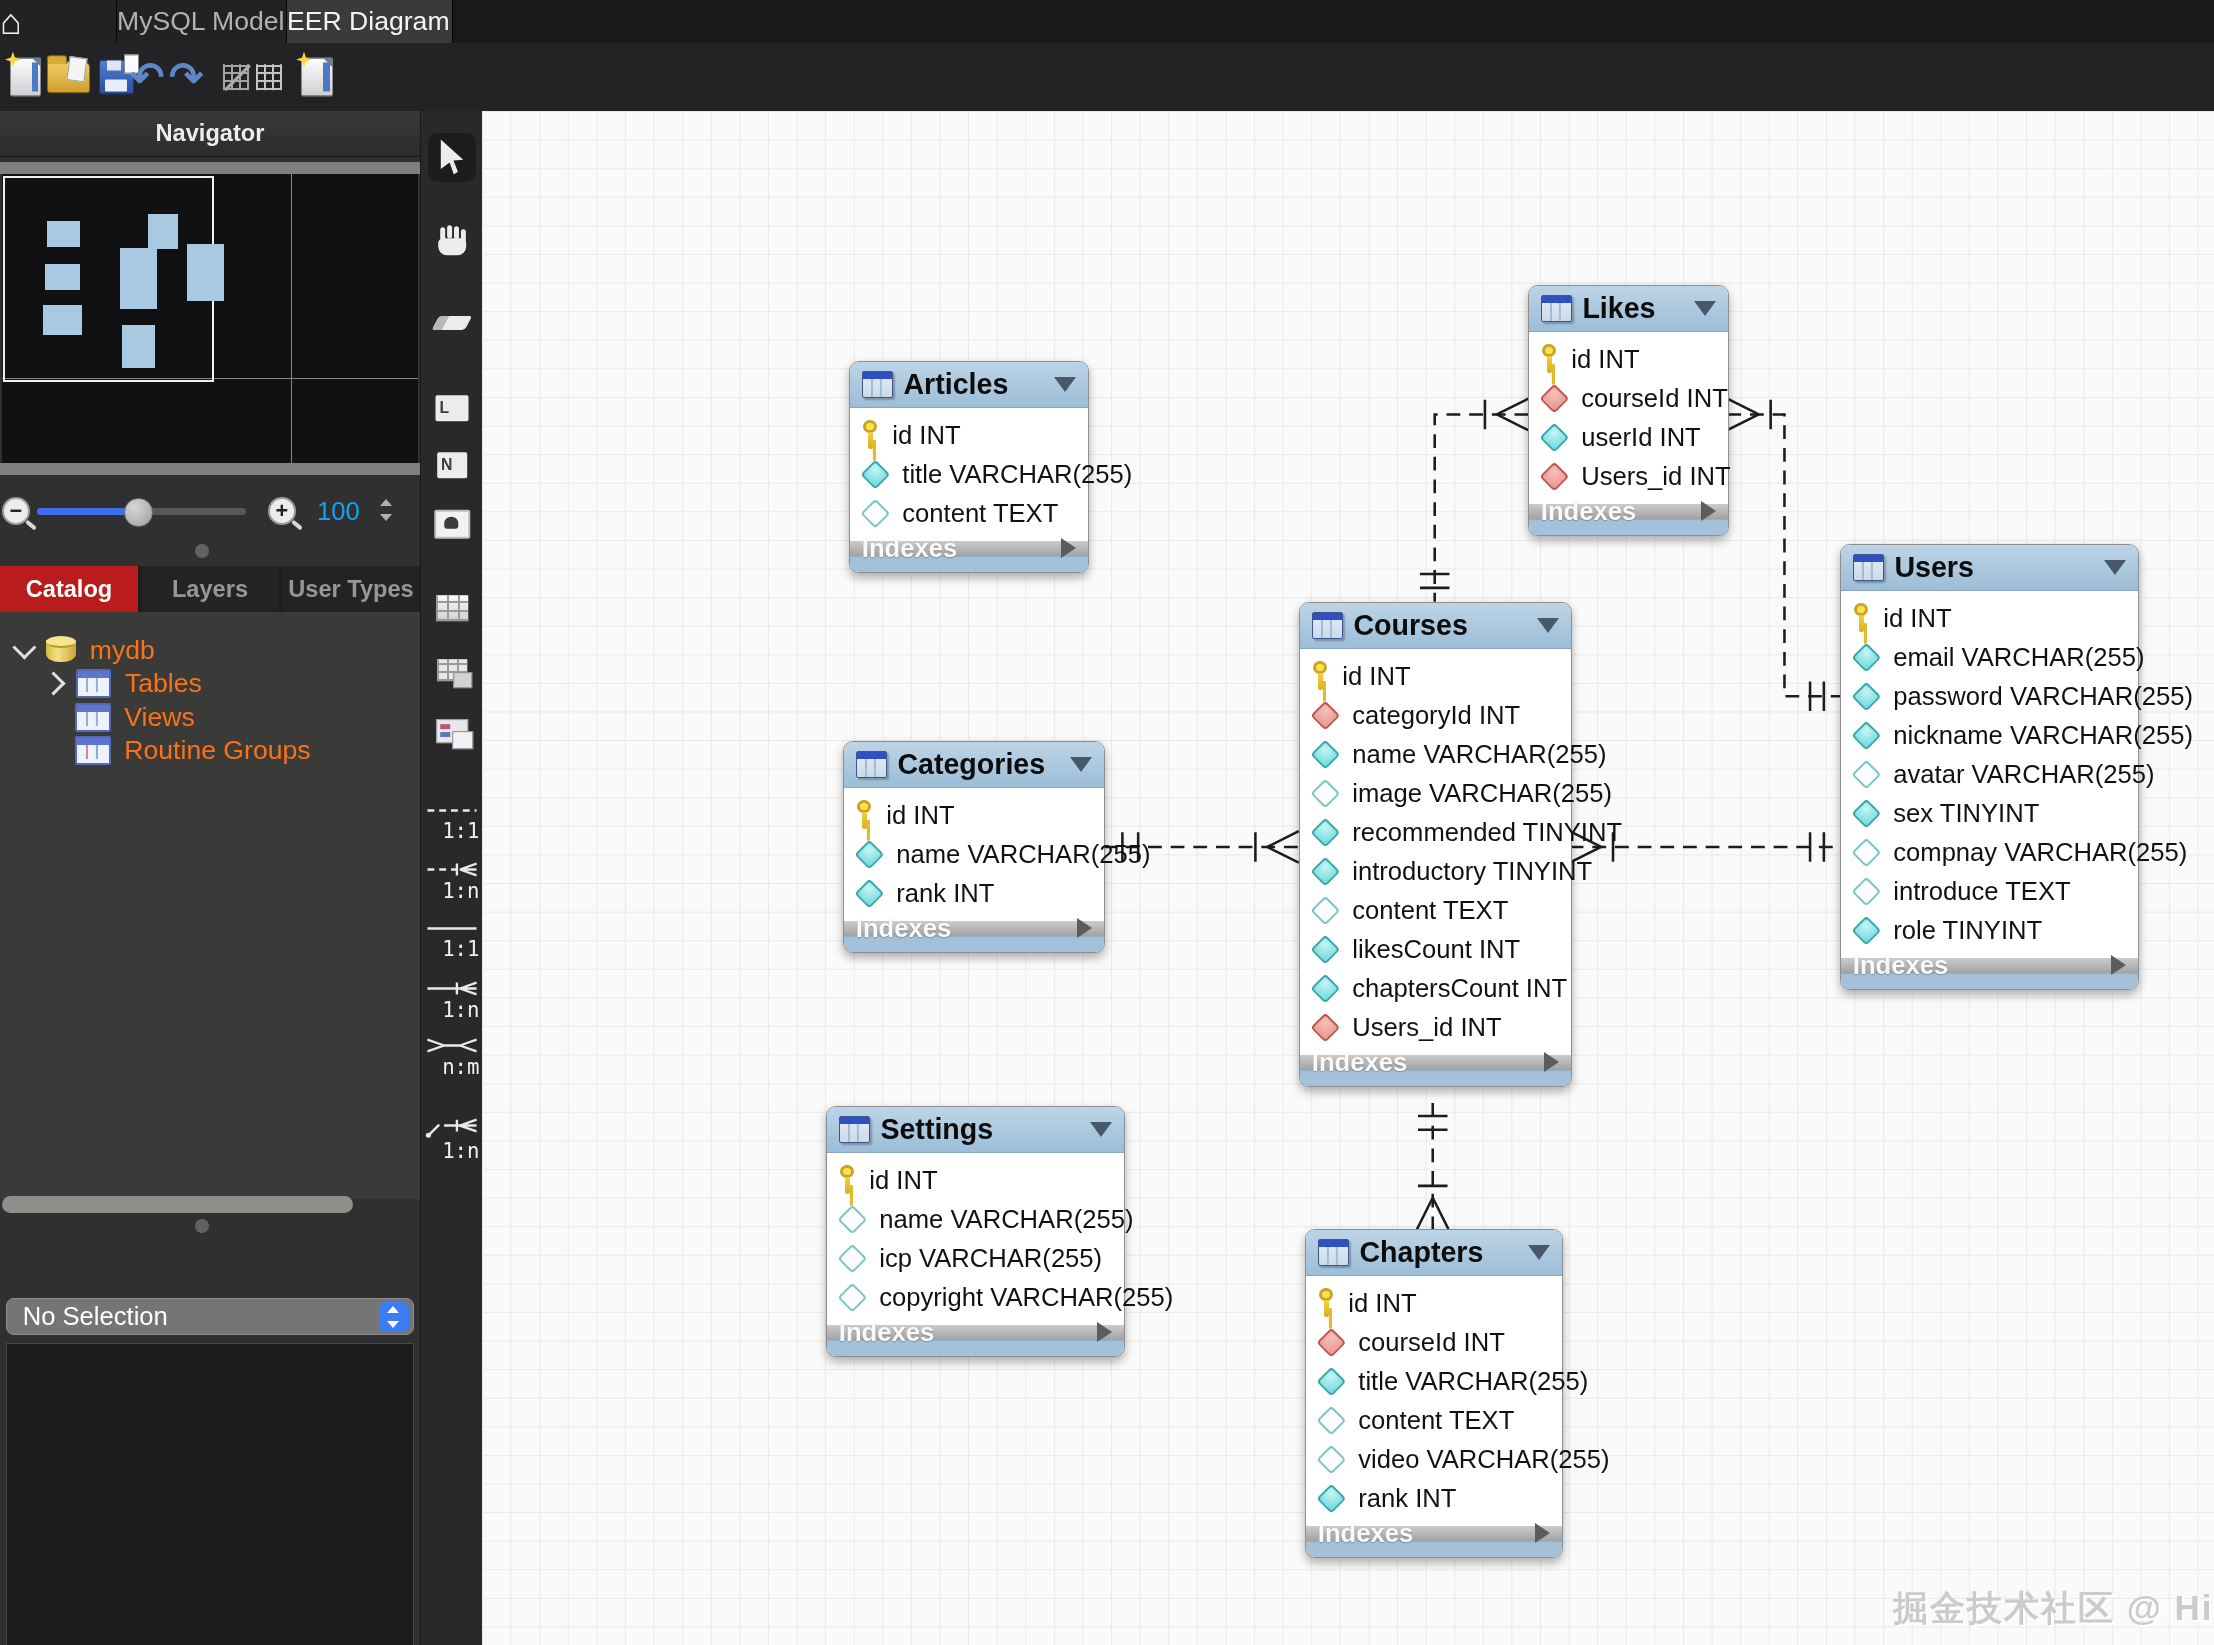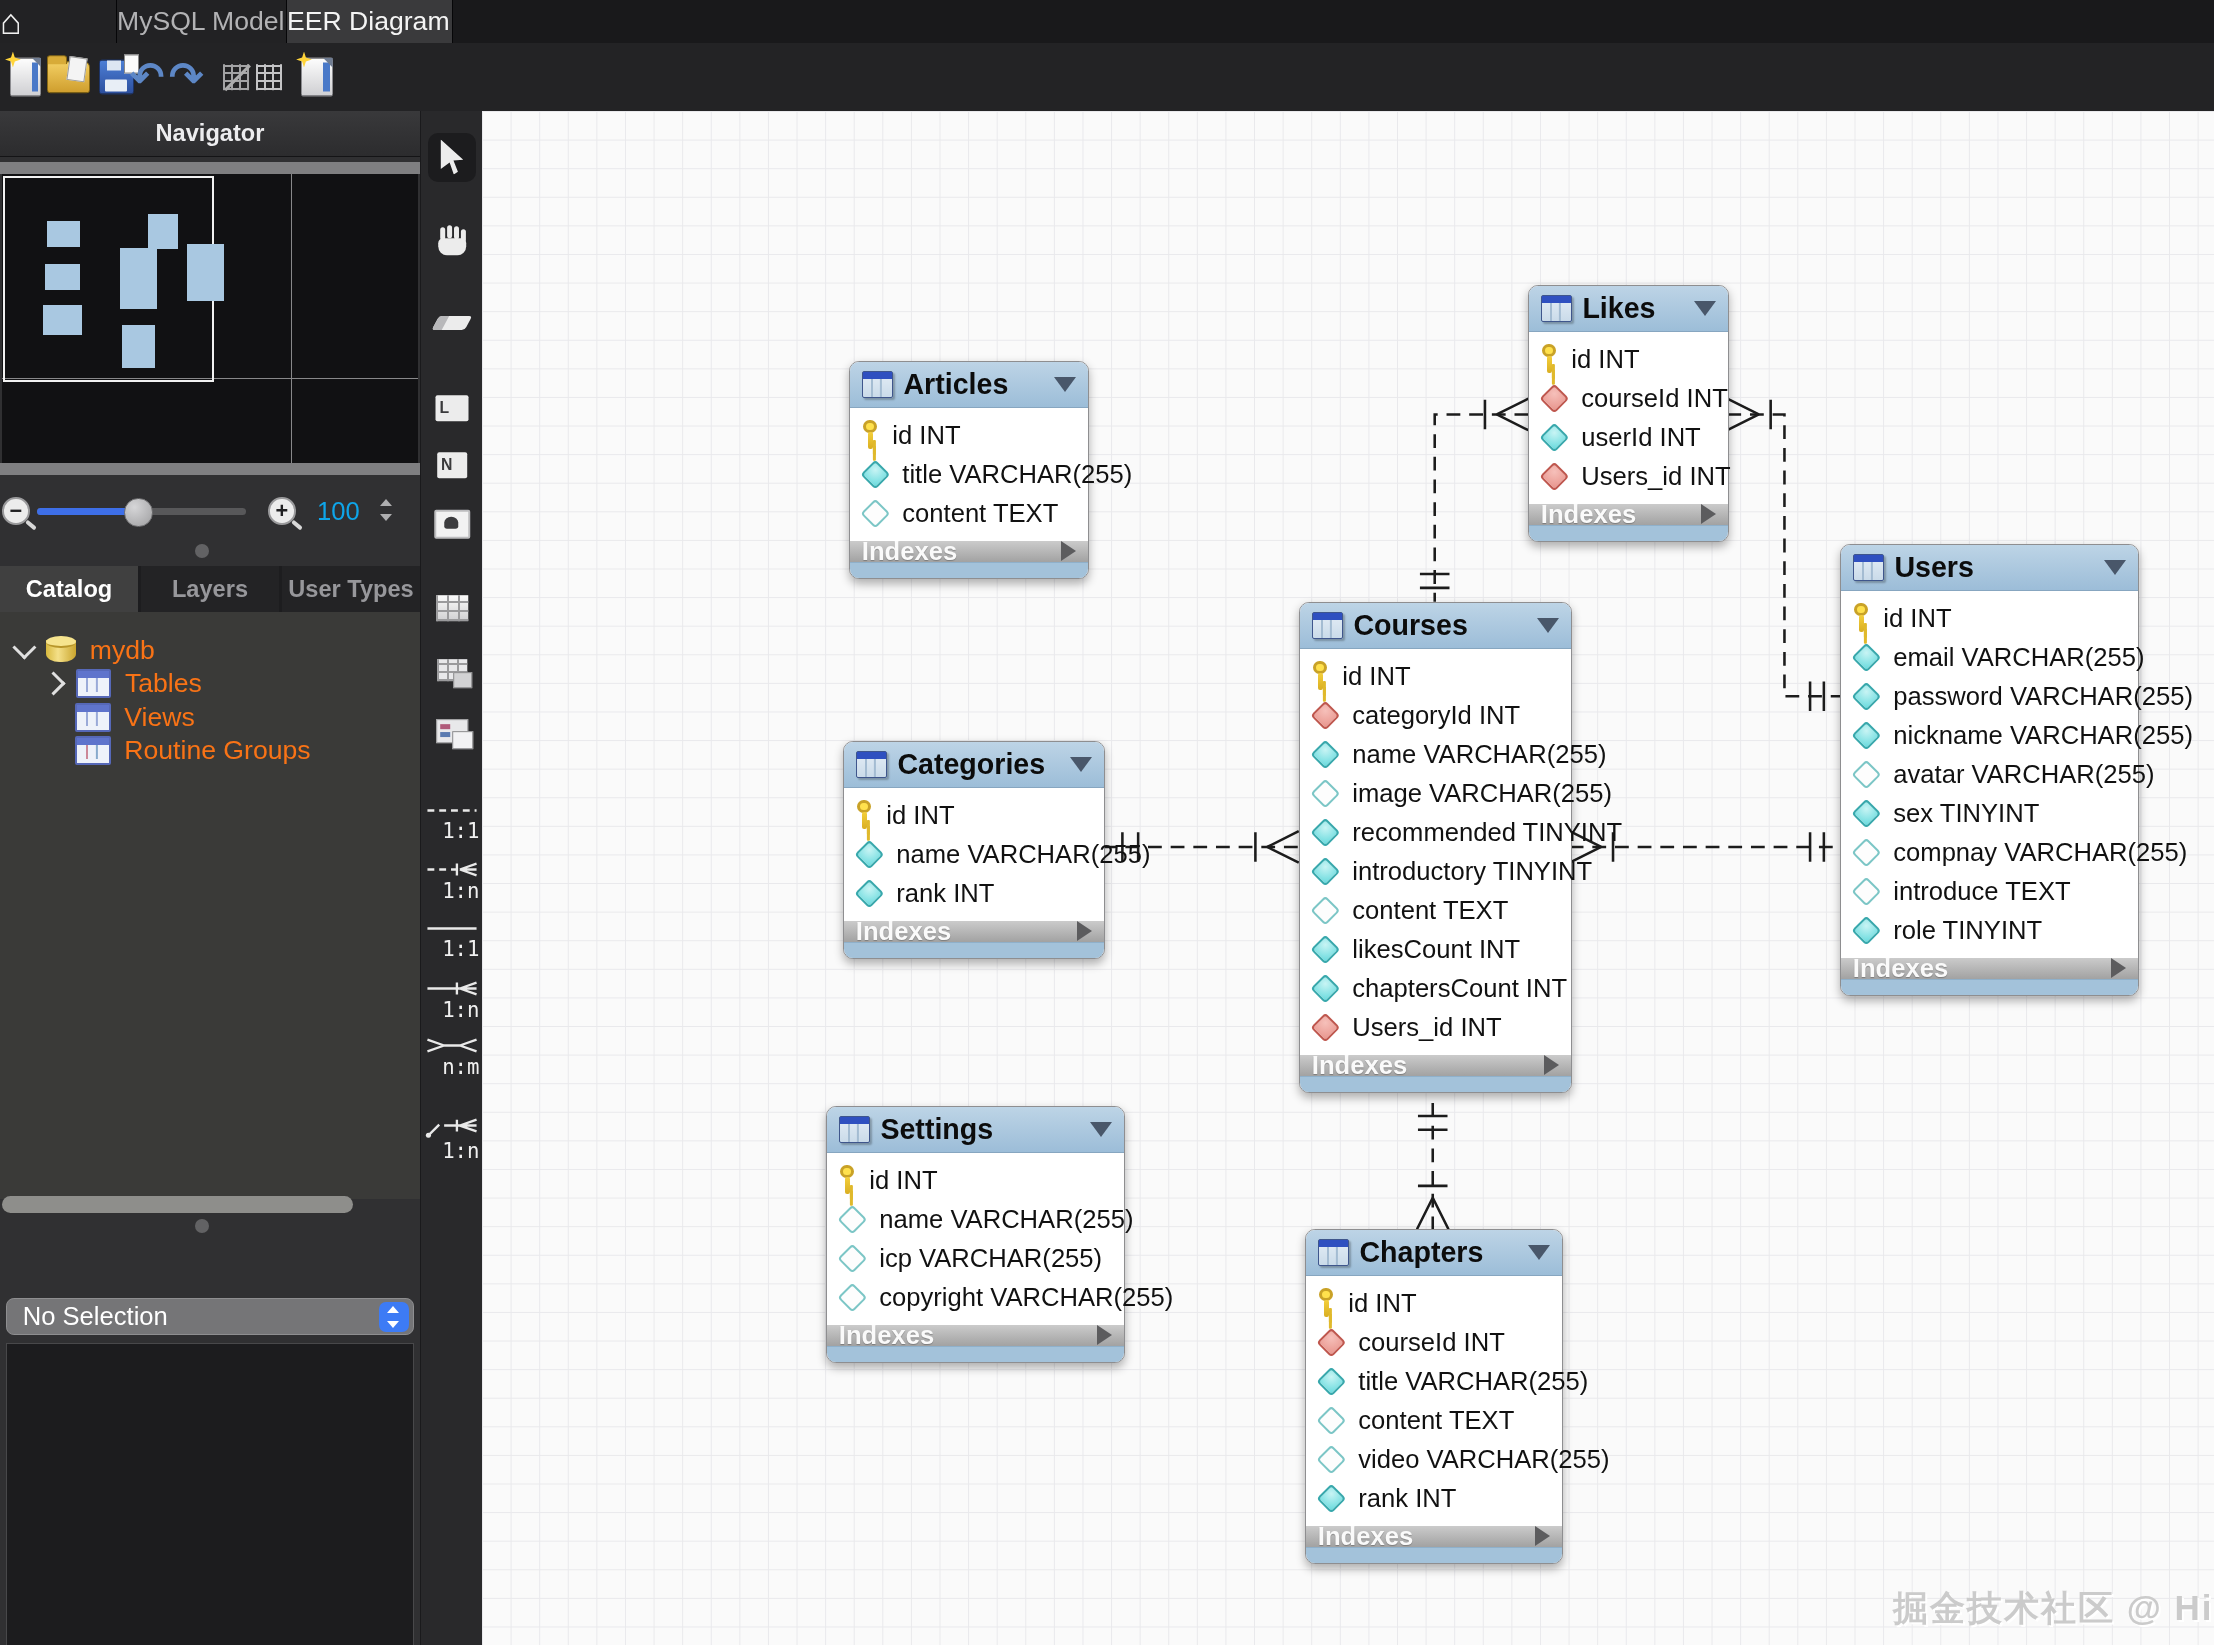--- a/index.html
+++ b/index.html
@@ -77,21 +77,21 @@
   .tiny-stepper::before,.tiny-stepper::after{content:"";position:absolute;left:0;
      border-left:6.9px solid transparent;border-right:6.9px solid transparent;}
   .tiny-stepper::before{top:2px;border-bottom:7.9px solid #aeaeb0;}
   .tiny-stepper::after{bottom:2px;border-top:7.9px solid #aeaeb0;}
   .drag-dot{position:absolute;width:13.8px;height:13.8px;border-radius:50%;background:#626264;}
 
   
   .side-tabs{position:absolute;left:0;width:420px;height:46px;background:#1d1d1f;display:flex;gap:3px;}
   .side-tab{flex:1;display:flex;align-items:center;justify-content:center;background:#232325;
      color:#97979b;font-size:23.6px;font-weight:bold;}
-  .side-tab.active{background:#404040;color:#ffffff;}
+  .side-tab.active{background:#b91c1c;color:#ffffff;}
 
   #tree{position:absolute;left:0;top:501px;width:420px;height:587px;background:#3a3a38;}
   .tree-row{position:absolute;display:flex;align-items:center;color:#f97316;font-size:26.6px;gap:13.8px;height:33px;}
   .chev{width:13.8px;height:13.8px;border-right:3px solid #e0e0e0;border-bottom:3px solid #e0e0e0;}
   .chev.down{transform:rotate(45deg);margin-top:-5.9px;}
   .chev.right{transform:rotate(-45deg);}
   .db-cyl{width:29.6px;height:27.6px;position:relative;}
   .db-cyl::before{content:"";position:absolute;left:0;top:3.9px;width:29.6px;height:21.7px;
      background:linear-gradient(90deg,#d8b93e,#f4e089 40%,#caa52e);border-radius:0 0 13.8px 13.8px/0 0 7.9px 7.9px;}
   .db-cyl::after{content:"";position:absolute;left:0;top:0;width:29.6px;height:9.9px;border-radius:50%;
@@ -178,21 +178,21 @@
   .dia{width:16.7px;height:16.7px;flex:0 0 16.7px;transform:rotate(45deg);border-radius:3.9px;margin:0 3px;box-sizing:content-box;}
   .dia.filled{background:radial-gradient(circle at 30% 30%,#c8f4f4,#66dadd);border:2px solid #38a8ac;}
   .dia.hollow{background:#fdfdfd;border:2px solid #7cc6c6;}
   .dia.fk{background:radial-gradient(circle at 30% 30%,#f6c0ba,#e8948c);border:2px solid #bf574e;}
   .icon-key{display:inline-block;width:16.7px;height:31.5px;position:relative;flex:0 0 16.7px;}
   .icon-key::before{content:"";position:absolute;top:0;left:1px;width:13.8px;height:13.8px;border-radius:50%;
      background:#ffe14d;border:3px solid #c9a227;box-sizing:border-box;}
   .icon-key::after{content:"";position:absolute;top:12.8px;left:5.9px;width:4.9px;height:16.7px;
      background:linear-gradient(#f4cf3a,#d9ae22);border-radius:2px;
      box-shadow:3.9px 6.9px 0 -1px #e0b92c,3.9px 12.8px 0 -1px #e0b92c;}
-  .tbl-indexes{height:21px;background:linear-gradient(#cbcbcb,#a2a2a2);display:flex;align-items:center;
+  .tbl-indexes{height:15px;background:linear-gradient(#cbcbcb,#a2a2a2);display:flex;align-items:center;
      justify-content:space-between;padding:0 11.8px;color:#fafafa;font-weight:bold;font-size:25.6px;
      text-shadow:0 1px 1px rgba(0,0,0,.25);}
   .idx-arrow{width:0;height:0;border-top:10.8px solid transparent;border-bottom:10.8px solid transparent;
      border-left:15.8px solid #5c5c5e;}
   .tbl-bottom{height:14.8px;background:#a3c2da;border-radius:0 0 8.9px 8.9px;border-top:1px solid #8fb0ca;}
 
   #watermark{position:absolute;left:1411px;top:1474px;z-index:3;font-size:35px;font-weight:bold;
      color:#cbcbcb;text-shadow:2px 2px 0 #ffffff;letter-spacing:2px;white-space:nowrap;}
 </style>
 </head>

